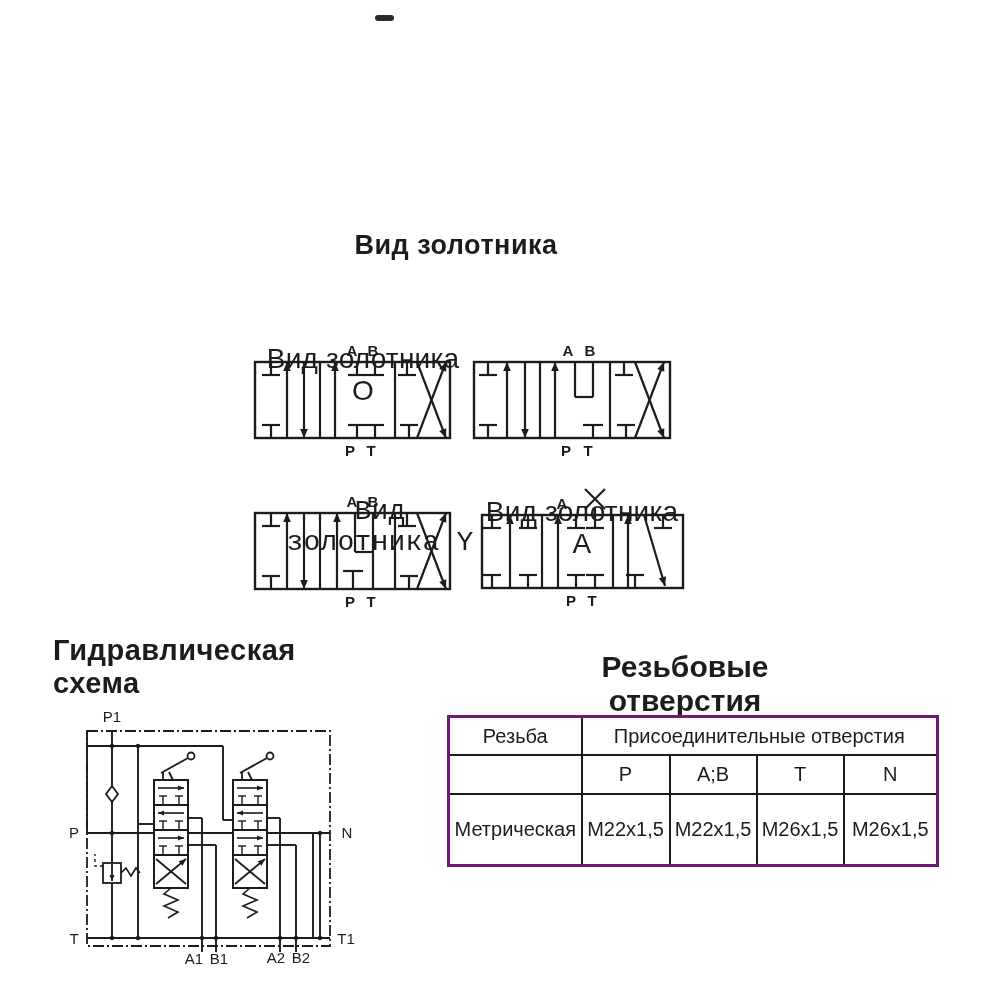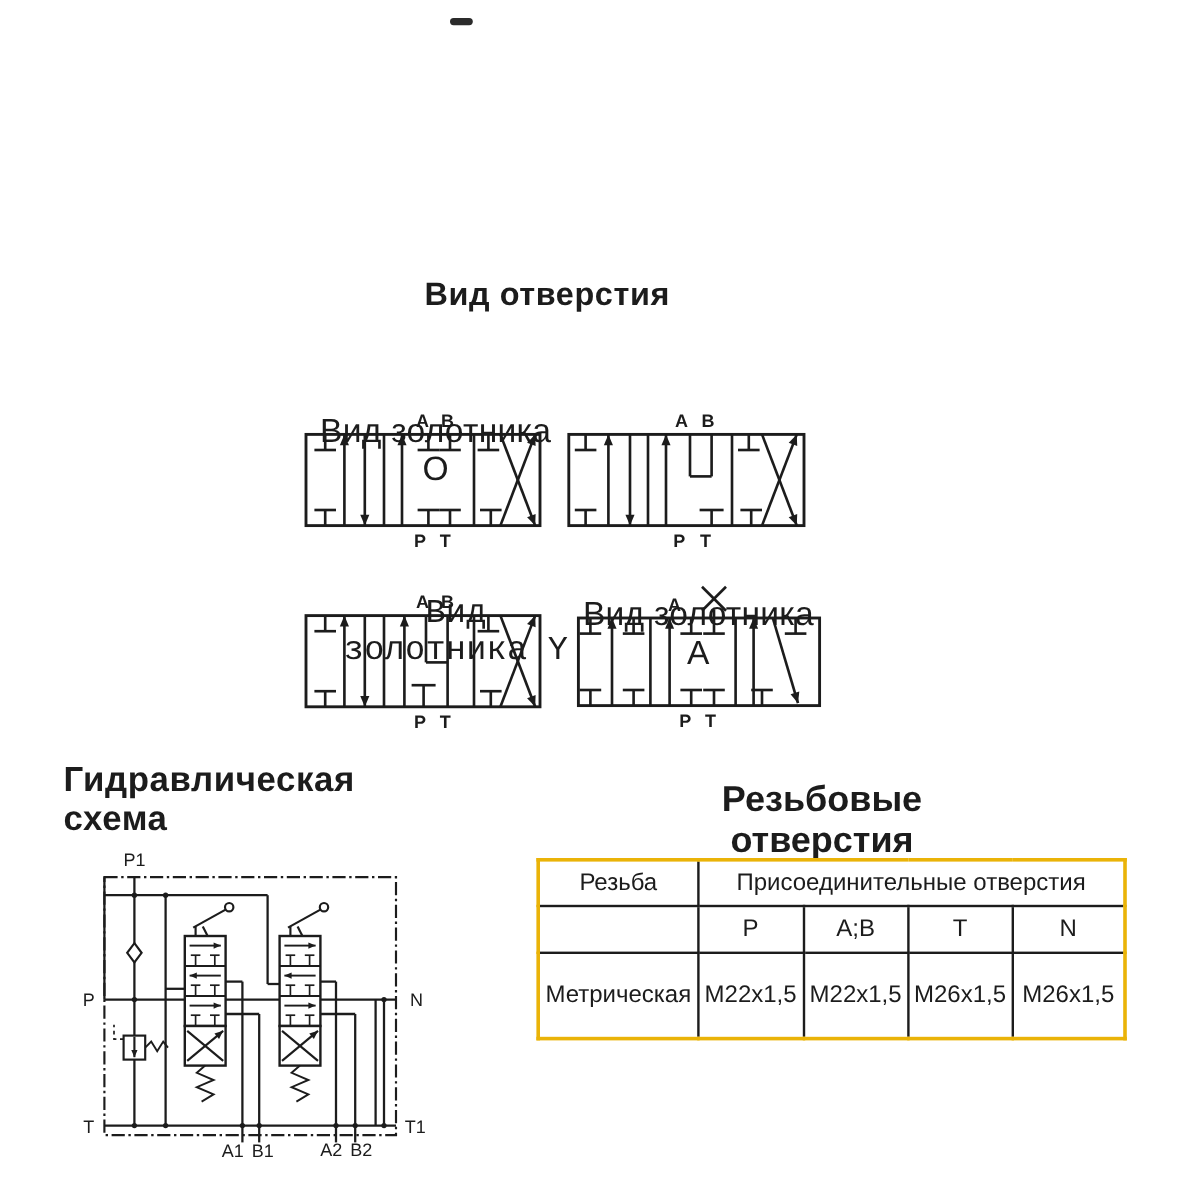--- a/index.html
+++ b/index.html
@@ -15,34 +15,34 @@
   #spool-title-A{left:482px;top:464px;}
   svg{position:absolute;overflow:visible;}
   #svg-O{left:253px;top:340px;}
   #svg-P{left:472px;top:340px;}
   #svg-Y{left:253px;top:490px;}
   #svg-A{left:478px;top:478px;}
   #hydraulic-title{left:53px;top:634px;width:300px;text-align:left;font-size:29px;font-weight:bold;line-height:33px;letter-spacing:.5px;}
   #schematic-svg{left:58px;top:698px;}
   #table-title{left:535px;top:650px;width:300px;text-align:center;font-size:30px;font-weight:bold;}
   #thread-table{position:absolute;left:447px;top:715px;border-collapse:collapse;table-layout:fixed;
-                border:3px solid #eab308;font-size:20px;color:#1c1c1c;}
+                border:3px solid #701a75;font-size:20px;color:#1c1c1c;}
   #thread-table td{border:2px solid #1c1c1c;text-align:center;vertical-align:middle;padding:0;}
   #thread-table tr:nth-child(1) td{height:36px;}
   #thread-table tr:nth-child(2) td{height:37px;}
   #thread-table tr:nth-child(3) td{height:69px;}
   #thread-table tr:nth-child(4) td{height:68px;text-align:right;}
 </style>
 </head>
 <body>
 
 <div id="canvas">
   <div class="abs" id="page-dash"></div>
 
-  <div class="abs" id="main-title">Вид отверстия</div>
+  <div class="abs" id="main-title">Вид золотника</div>
 
   <div class="spool-title" id="spool-title-O">Вид золотника O</div>
   <div class="spool-title" id="spool-title-Y">Вид золотника Y</div>
   <div class="spool-title" id="spool-title-A">Вид золотника A</div>
 
   <svg id="svg-O" width="202" height="128">
       <rect x="2" y="22" width="195" height="76" fill="none" stroke="#1c1c1c" stroke-width="2.4"></rect>
       <line x1="67" y1="22" x2="67" y2="98" stroke="#1c1c1c" stroke-width="2.2"></line>
       <line x1="142" y1="22" x2="142" y2="98" stroke="#1c1c1c" stroke-width="2.2"></line>
       <line x1="18" y1="22" x2="18" y2="35" stroke="#1c1c1c" stroke-width="2.2"></line>

